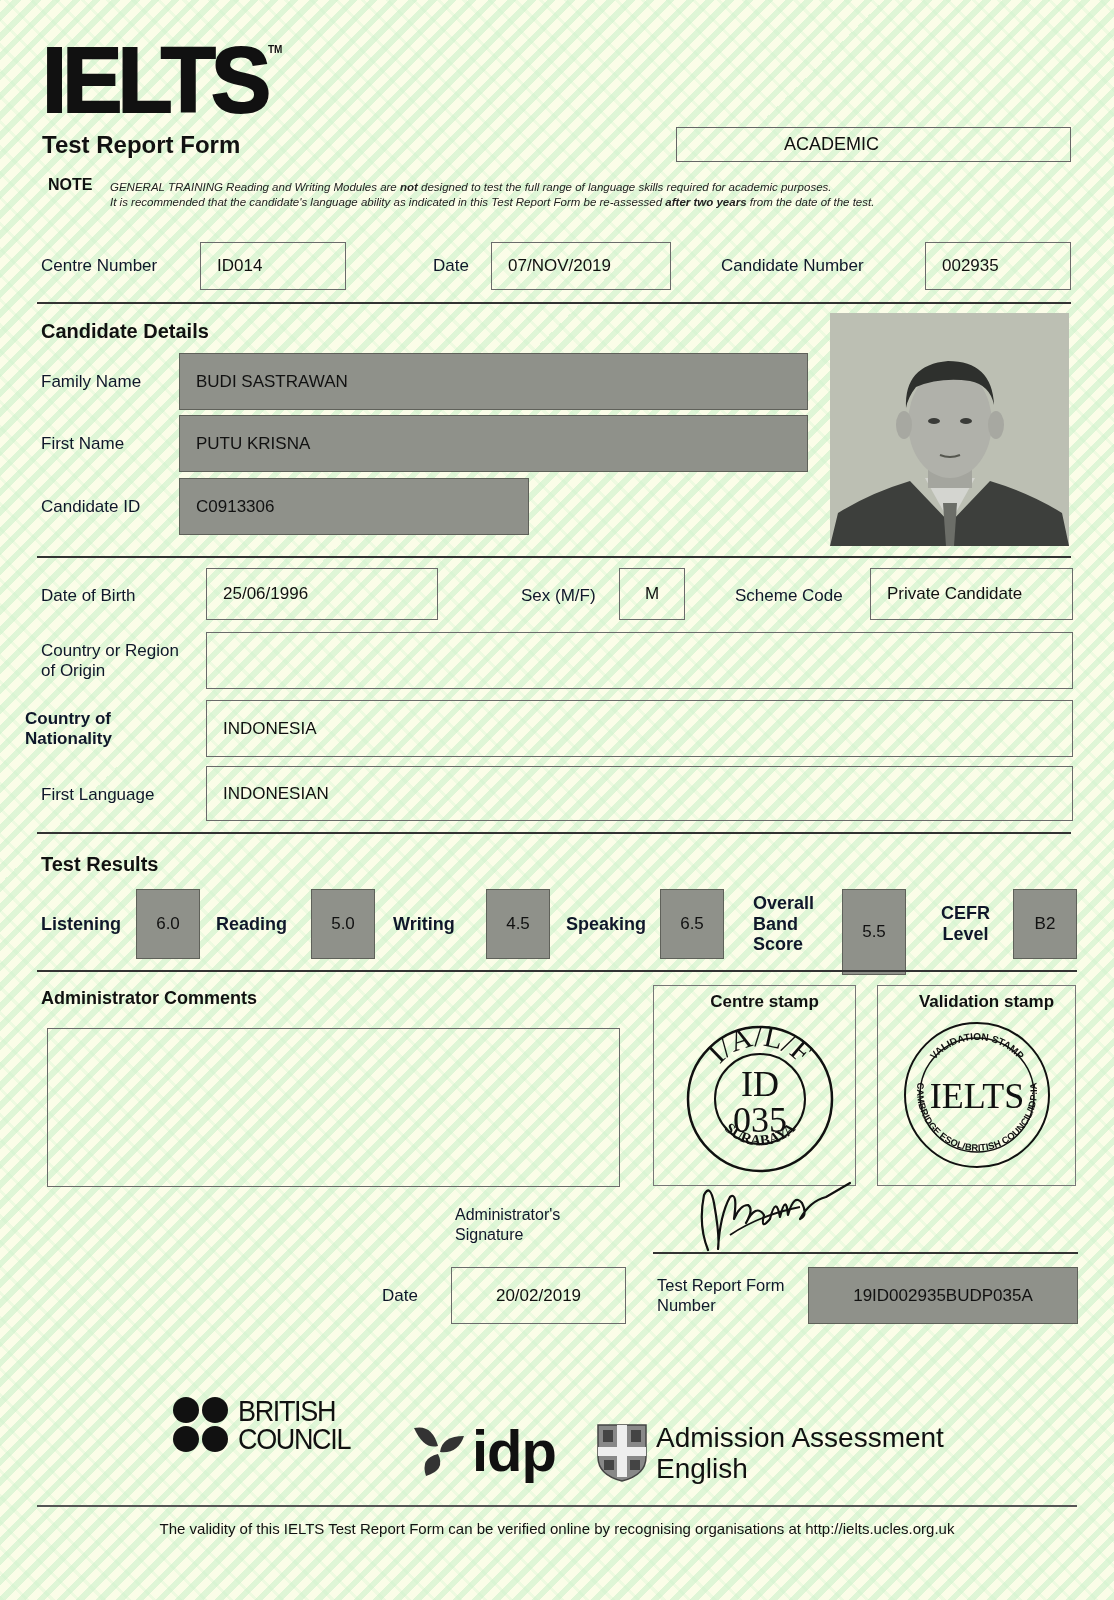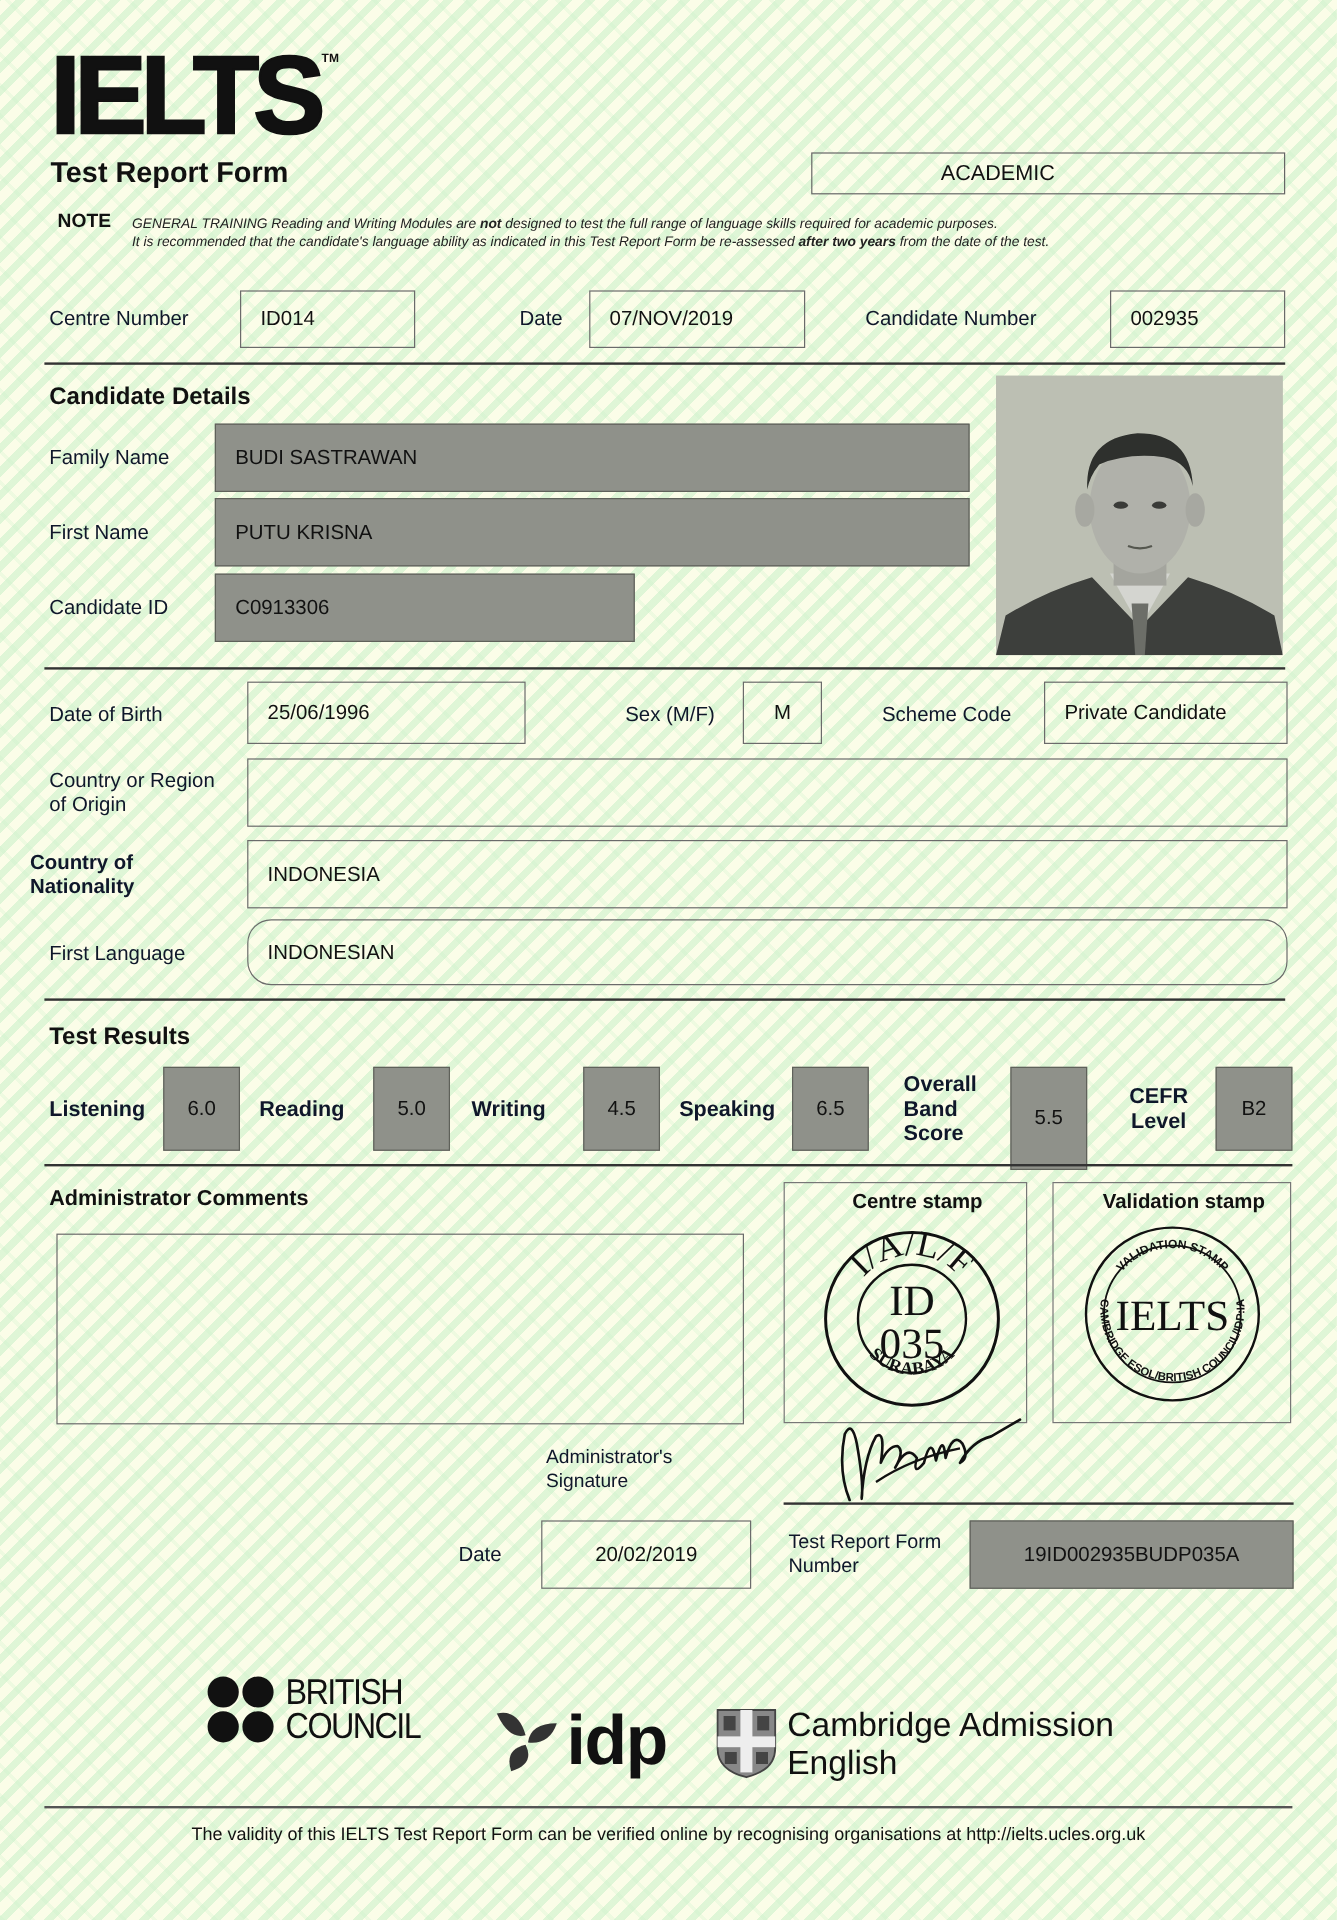--- a/index.html
+++ b/index.html
@@ -141,21 +141,21 @@
 
 <div class="abs lbl" style="left:25px;top:709px;line-height:20px;font-weight:bold;">
   <div>Country of</div>
   <div>Nationality</div>
 </div>
 <div class="abs box" style="left:206px;top:700px;width:867px;height:57px;">
   <span>INDONESIA</span>
 </div>
 
 <div class="abs lbl" style="left:41px;top:785px;">First Language</div>
-<div class="abs box" style="left:206px;top:766px;width:867px;height:55px;border-radius:20px;">
+<div class="abs box" style="left:206px;top:766px;width:867px;height:55px;">
   <span>INDONESIAN</span>
 </div>
 
 <div class="abs hline" style="left:37px;top:832px;width:1034px;"></div>
 
 <div class="abs section-title" style="left:41px;top:853px;">Test Results</div>
 
 <div class="abs lbl" style="left:41px;top:914px;font-weight:bold;font-size:18px;">Listening</div>
 <div class="abs box gray center" style="left:136px;top:889px;width:64px;height:70px;">
   <span>6.0</span>
@@ -272,20 +272,20 @@
   <svg width="52" height="60" viewBox="0 0 52 60">
     <path d="M2 2 H50 V34 Q50 52 26 58 Q2 52 2 34 Z" fill="#888" stroke="#444" stroke-width="1.5"></path>
     <rect x="21" y="2" width="10" height="52" fill="#eee"></rect>
     <rect x="2" y="24" width="48" height="9" fill="#eee"></rect>
     <rect x="7" y="7" width="10" height="12" fill="#444"></rect>
       <rect x="35" y="7" width="10" height="12" fill="#444"></rect>
     <rect x="8" y="37" width="10" height="10" fill="#444"></rect>
       <rect x="34" y="37" width="10" height="10" fill="#444"></rect>
   </svg>
   <div style="margin-left:8px;font-size:28px;line-height:31px;color:#111;">
-    <div>Cambridge Admission</div>
+    <div>Admission Assessment</div>
     <div>English</div>
   </div>
 </div>
 
 <div class="abs hline" style="left:37px;top:1505px;width:1040px;height:1.5px;background:#555;"></div>
 
 <div class="abs footer-text">The validity of this IELTS Test Report Form can be verified online by recognising organisations at http://ielts.ucles.org.uk</div>
 
 </body></html>

